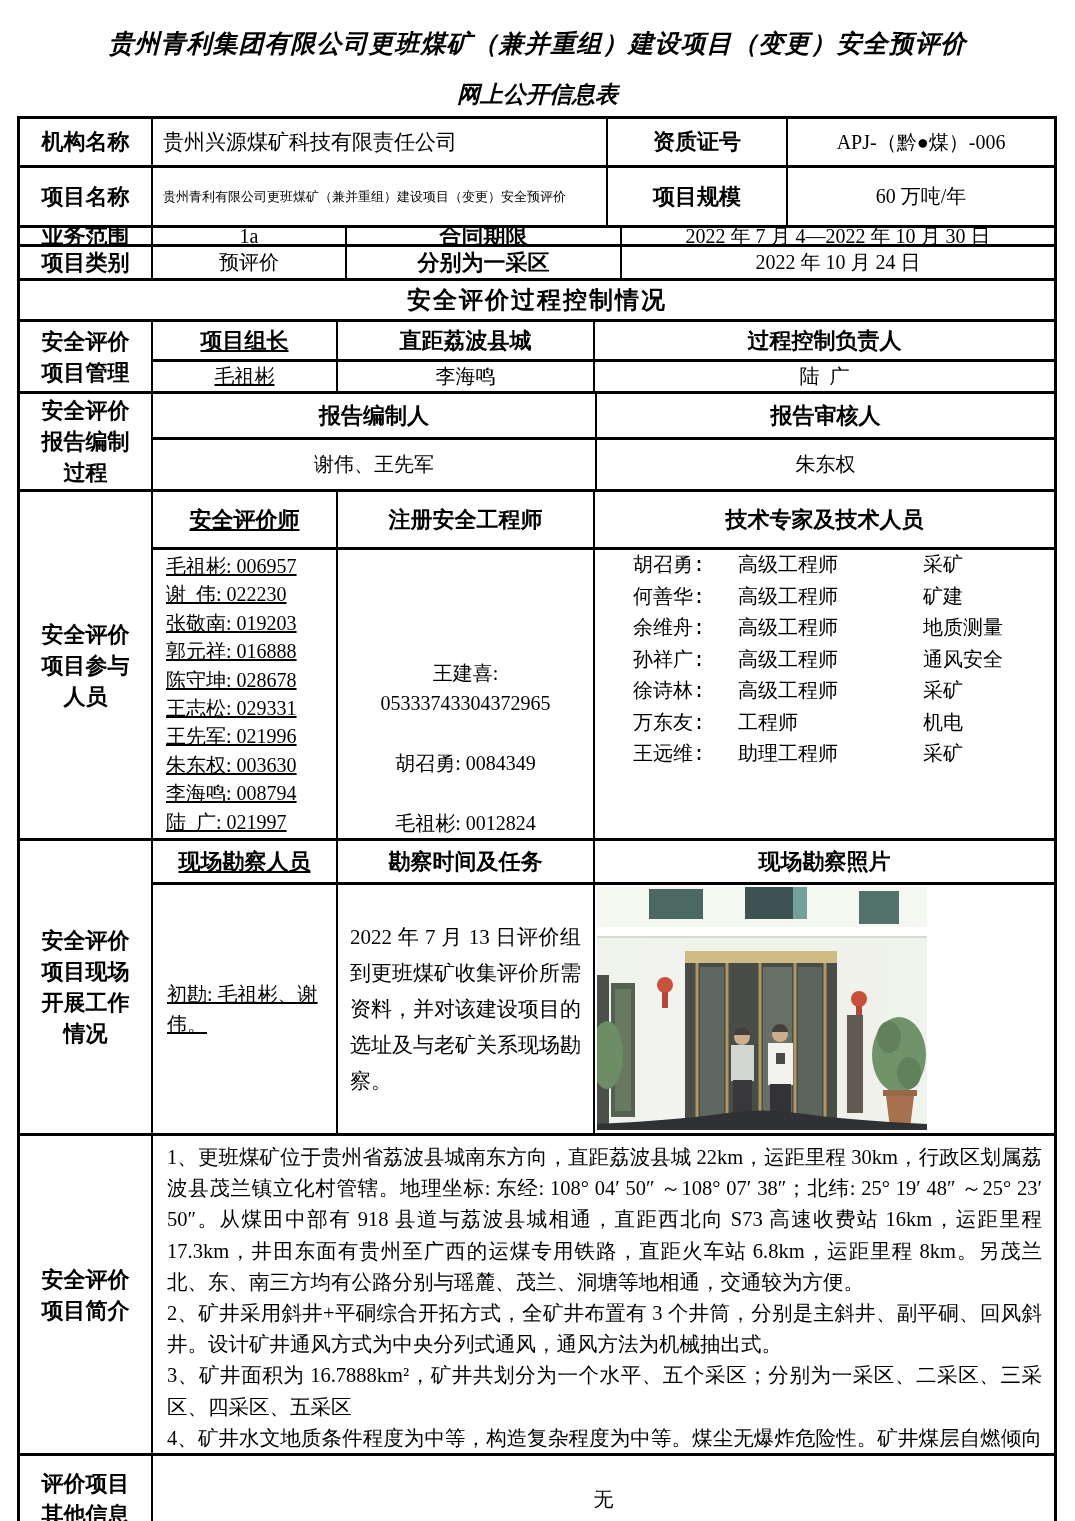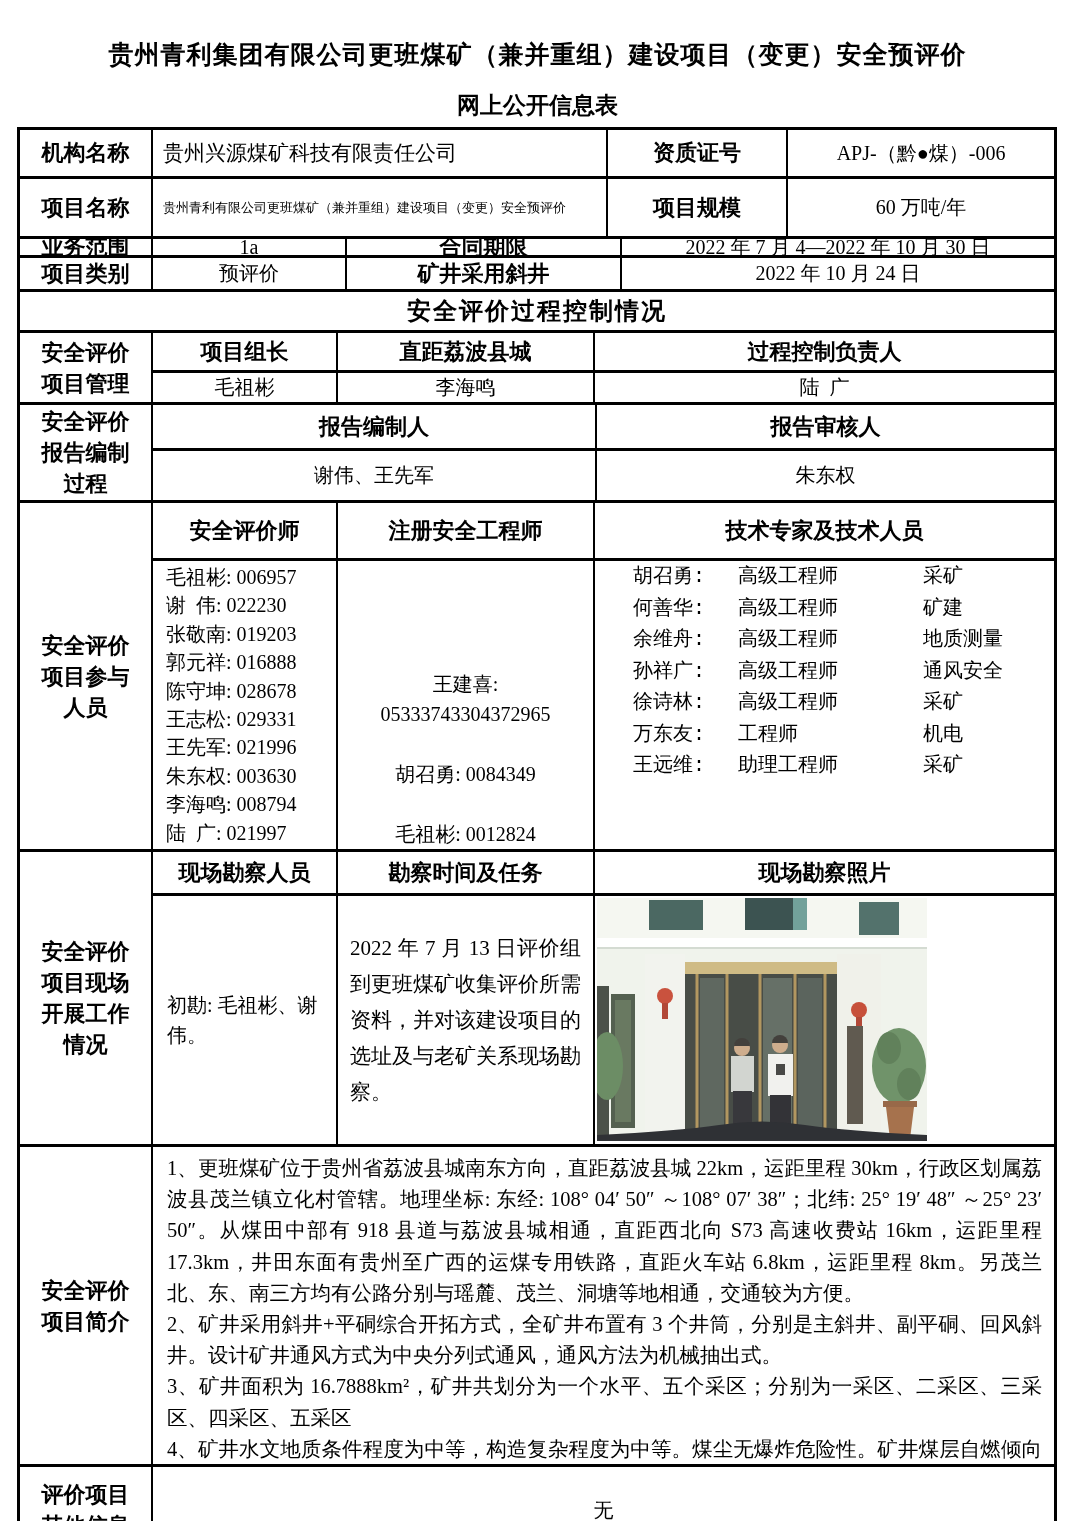--- a/index.html
+++ b/index.html
@@ -1,18 +1,18 @@
 <!DOCTYPE html>
 <html><head>
 <meta charset="utf-8">
 <style>
   html,body{margin:0;padding:0;background:#fff;}
   body{width:1075px;height:1521px;position:relative;color:#000;
        font-family:"Liberation Serif","DejaVu Serif",serif;}
-  .title-wrap{padding-top:38px;text-align:center;font-weight:bold;}
+  .title-wrap{padding-top:27px;text-align:center;font-weight:bold;font-style:italic;}
   .title-l1{font-size:25px;line-height:34px;letter-spacing:1px;}
   .title-l2{font-size:23px;line-height:30px;margin-top:19px;}
 
   .tbl{margin:6px auto 0 17px;width:1040px;border:3px solid #000;box-sizing:border-box;}
 
   .sec{display:flex;border-bottom:3px solid #000;}
   .sec.last{border-bottom:none;}
   .lab{border-right:2px solid #000;display:flex;align-items:center;justify-content:center;
        text-align:center;font-weight:bold;font-size:22px;line-height:31px;flex:0 0 133px;
        box-sizing:border-box;}
@@ -21,21 +21,21 @@
   .row{display:flex;border-bottom:3px solid #000;box-sizing:border-box;}
   .row.last{border-bottom:none;}
   .c{border-right:2px solid #000;display:flex;align-items:center;justify-content:center;
      text-align:center;box-sizing:border-box;overflow:hidden;}
   .c.cl{border-right:none;flex:1;}
   .hdr{font-weight:bold;font-size:22px;}
   .big-hdr{font-weight:bold;font-size:24px;letter-spacing:2px;}
   .val{font-size:20px;}
   .w133{flex:0 0 133px;} .w455{flex:0 0 455px;} .w180{flex:0 0 180px;}
   .w194{flex:0 0 194px;} .w275{flex:0 0 275px;}
-  .w185{flex:0 0 185px;} .w257{flex:0 0 257px;} .w444{flex:0 0 444px;}
+  .w185{flex:0 0 185px;text-decoration:underline;} .w257{flex:0 0 257px;} .w444{flex:0 0 444px;}
 
   .h46{height:46px;} .h57{height:57px;} .h32{height:16px;border-radius:6px;} .h31{height:31px;}
   .h38{height:38px;border-radius:9px;} .h40{height:40px;} .h29{height:29px;} .h46b{height:46px;}
   .h49{height:49px;} .h58{height:58px;} .h288{height:288px;} .h44{height:44px;}
   .h248{height:248px;} .h317{height:317px;} .h86{height:86px;}
 
   .proj-name{font-size:13px;text-align:left;justify-content:flex-start;
              padding:4px 10px;line-height:27px;display:flex;align-items:center;}
 
   .plist{display:flex;flex-direction:column;justify-content:center;align-items:flex-start;
@@ -99,21 +99,21 @@
         <div class="c cl val">2022 年 7 月 4—2022 年 10 月 30 日</div>
       </div>
     </div>
   </div>
 
   <div class="sec">
     <div class="rows">
       <div class="row last h31">
         <div class="c w133 hdr">项目类别</div>
         <div class="c w194 val">预评价</div>
-        <div class="c w275 hdr">矿井采用斜井</div>
+        <div class="c w275 hdr">分别为一采区</div>
         <div class="c cl val">2022 年 10 月 24 日</div>
       </div>
     </div>
   </div>
 
   <div class="sec">
     <div class="rows">
       <div class="row last h38">
         <div class="c cl big-hdr">安全评价过程控制情况</div>
       </div>

